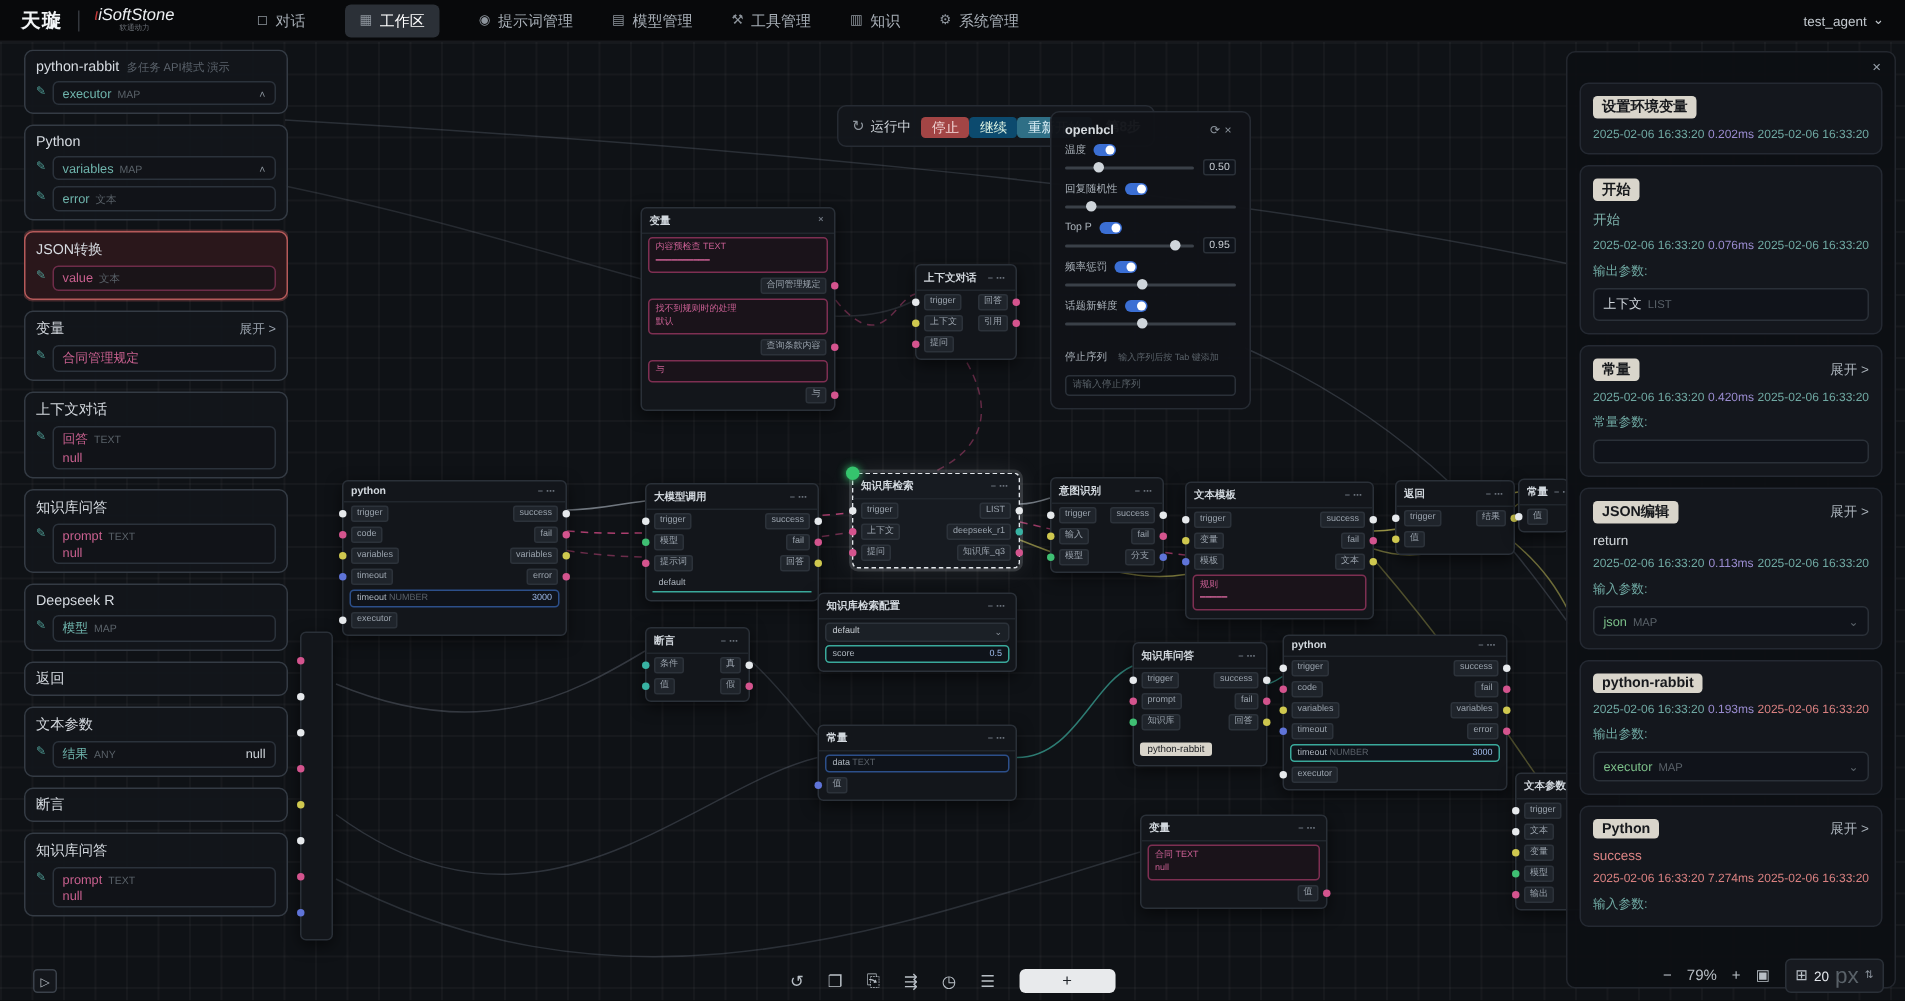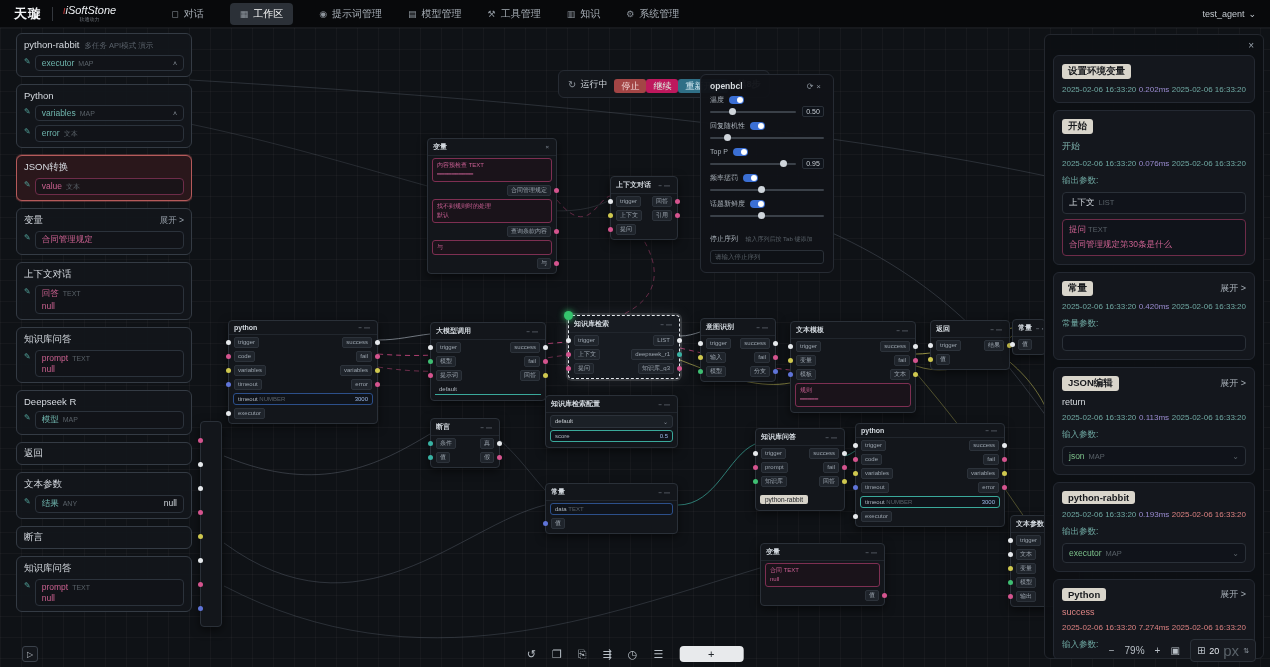--- a/index.html
+++ b/index.html
@@ -66,21 +66,21 @@
   .crow{height:24px;display:flex;align-items:center}
   .crow .dot{margin-left:-3px}
 
   
   #debug-toolbar{position:absolute;left:558px;top:42px;display:flex;align-items:center;gap:7px;
     background:rgba(20,23,28,.92);border:1px solid #262b33;border-radius:6px;padding:4px 9px;z-index:30}
   #debug-status{display:flex;align-items:center;gap:4px;font-size:9px;color:#cfd5db}
   #debug-status .spin{color:#8d949c;font-size:10px}
   .dbtn{border-radius:3px;padding:2px 7px;font-size:9px;cursor:pointer;white-space:nowrap}
   .dbtn.red{background:#a34545;color:#f4dcdc}
-  .dbtn.green{background:#be185d;color:#dcf2e1}
+  .dbtn.green{background:#0c4a6e;color:#dcf2e1}
   .dbtn.teal{background:#2f6f86;color:#d8edf5}
   #debug-step{font-size:9px;font-weight:bold;color:#eef1f4;margin-left:2px;white-space:nowrap}
 
   
   #params-panel{position:absolute;left:700px;top:46px;width:134px;background:rgba(17,19,24,.97);
     border:1px solid #262b33;border-radius:6px;padding:6px 9px 8px;z-index:31}
   #pp-head{display:flex;justify-content:space-between;align-items:flex-end;margin-bottom:3px}
   #pp-title{font-size:8.5px;font-weight:bold;color:#d5dade}
   #pp-icons{color:#8a929b;font-size:8px;letter-spacing:3px}
   .pp-lrow{display:flex;align-items:center;gap:5px;height:11px;margin-top:2px}
@@ -1028,24 +1028,20 @@
           <div class="rp-ts">
             <span class="ts teal">2025-02-06 16:33:20</span>
             <span class="ts purple">0.076ms</span>
             <span class="ts teal">2025-02-06 16:33:20</span>
           </div>
           <div class="rp-label">输出参数:</div>
           <div class="rp-box ">
             <span class="bname white">上下文</span>
             <span class="btype">LIST</span>
           </div>
-          <div class="rp-box pinkv">
-            <div><span class="bname pink">提问</span><span class="btype">  TEXT</span></div>
-            <div class="bval">合同管理规定第30条是什么</div>
-          </div>
         </div>
         <div class="rp-sec">
           <div class="rp-hrow">
             <span class="rp-badge">常量</span>
             <span class="rp-expand">展开 &gt;</span>
           </div>
           <div class="rp-ts">
             <span class="ts teal">2025-02-06 16:33:20</span>
             <span class="ts purple">0.420ms</span>
             <span class="ts teal">2025-02-06 16:33:20</span>

